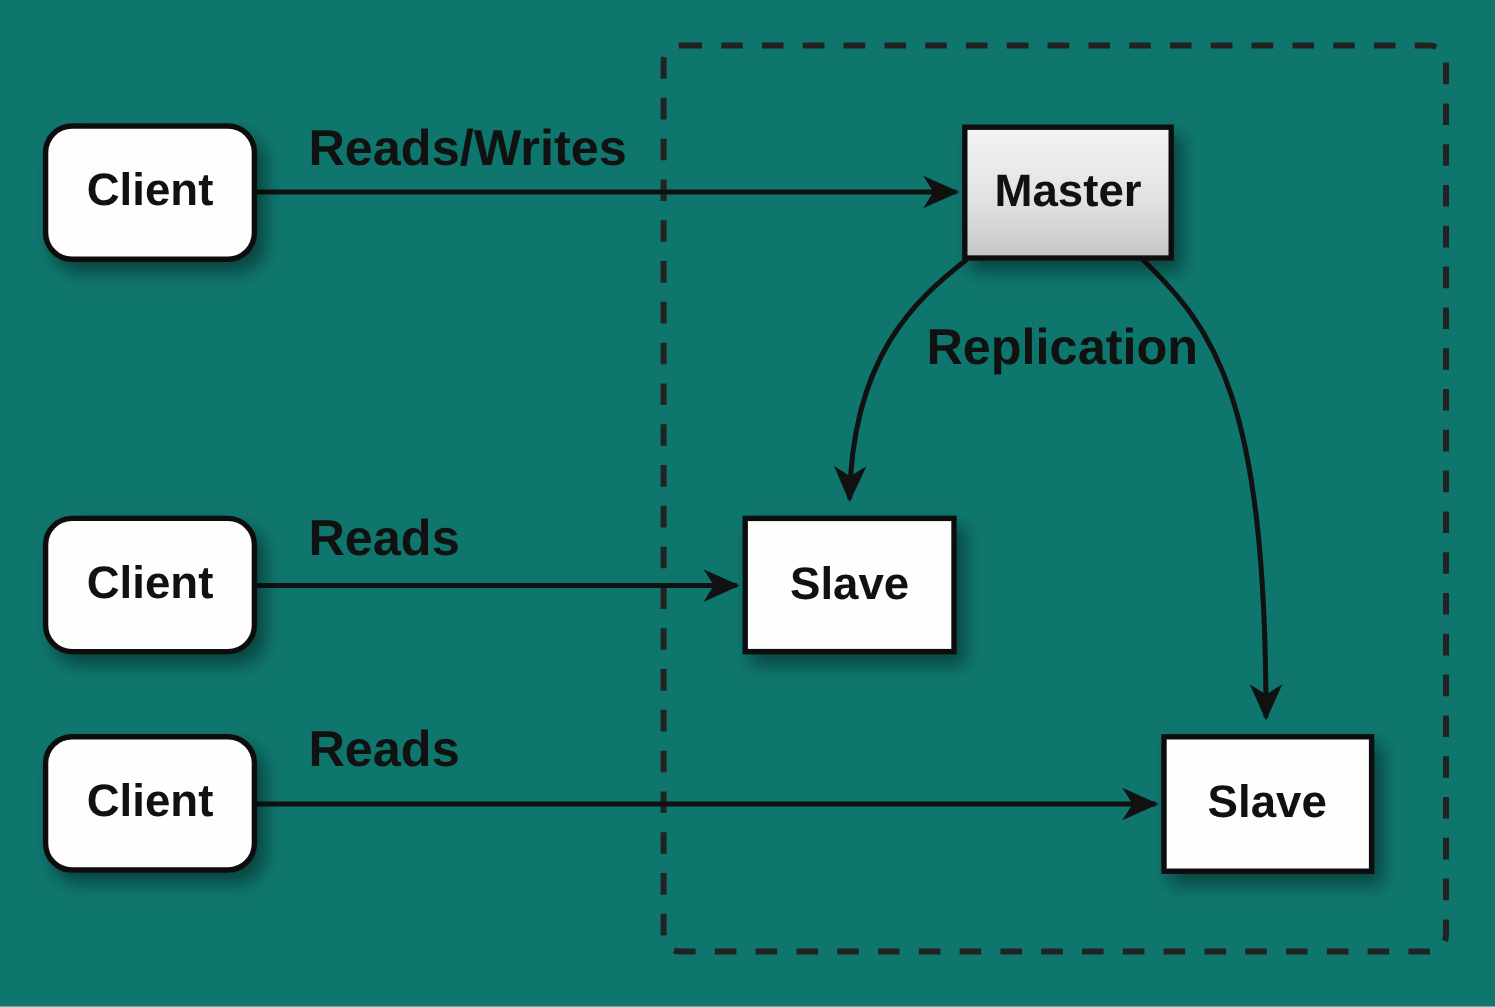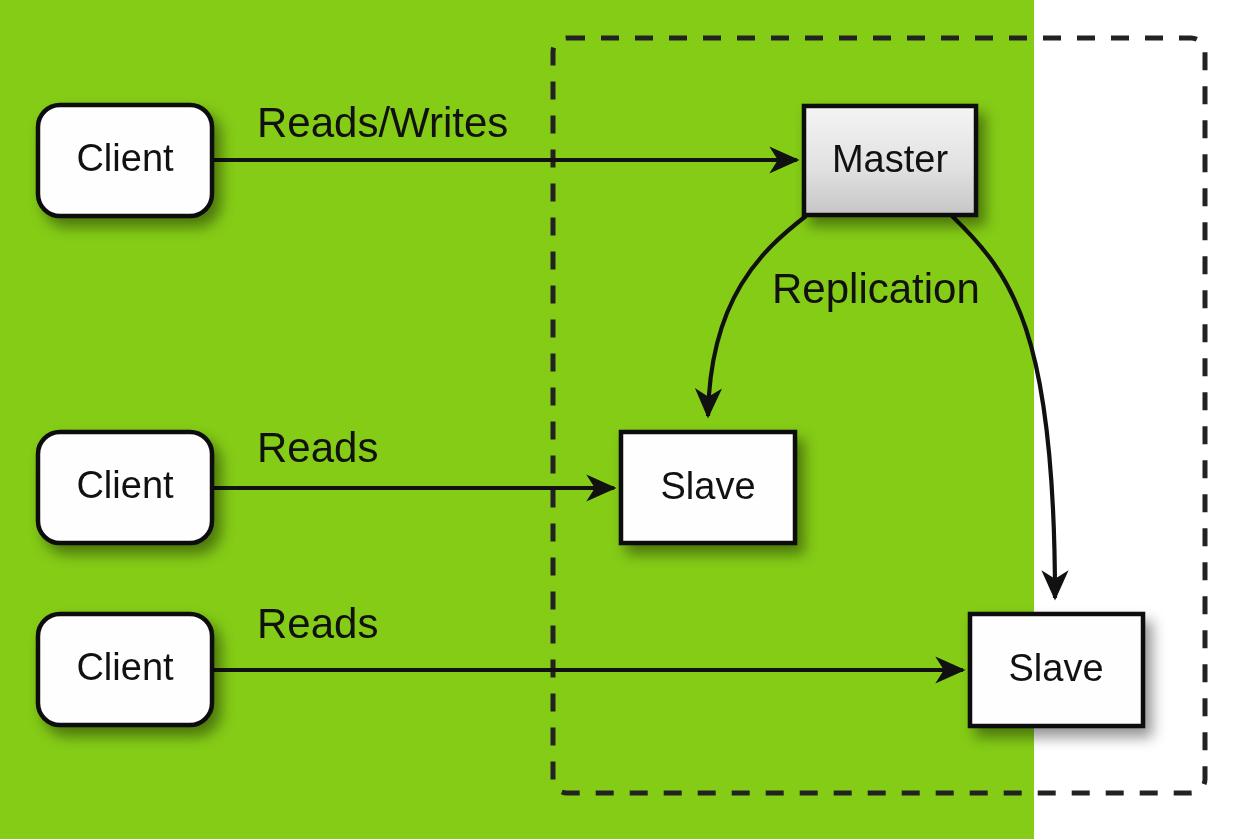--- a/index.html
+++ b/index.html
@@ -8,23 +8,24 @@
     background: #ffffff;
   }
   body {
     width: 1246px;
     height: 839px;
     font-family: "Liberation Sans", sans-serif;
     overflow: hidden;
   }
   #diagram-root {
     position: relative;
-    width: 1034px;
+    width: 1246px;
     height: 839px;
-    background: #84cc16;
+    background: #0f766e;
+    font-weight: bold;
   }
   #diagram-svg {
     position: absolute;
     top: 0;
     left: 0;
     width: 1246px;
     height: 839px;
   }
   .node-label {
     font-family: "Liberation Sans", sans-serif;

